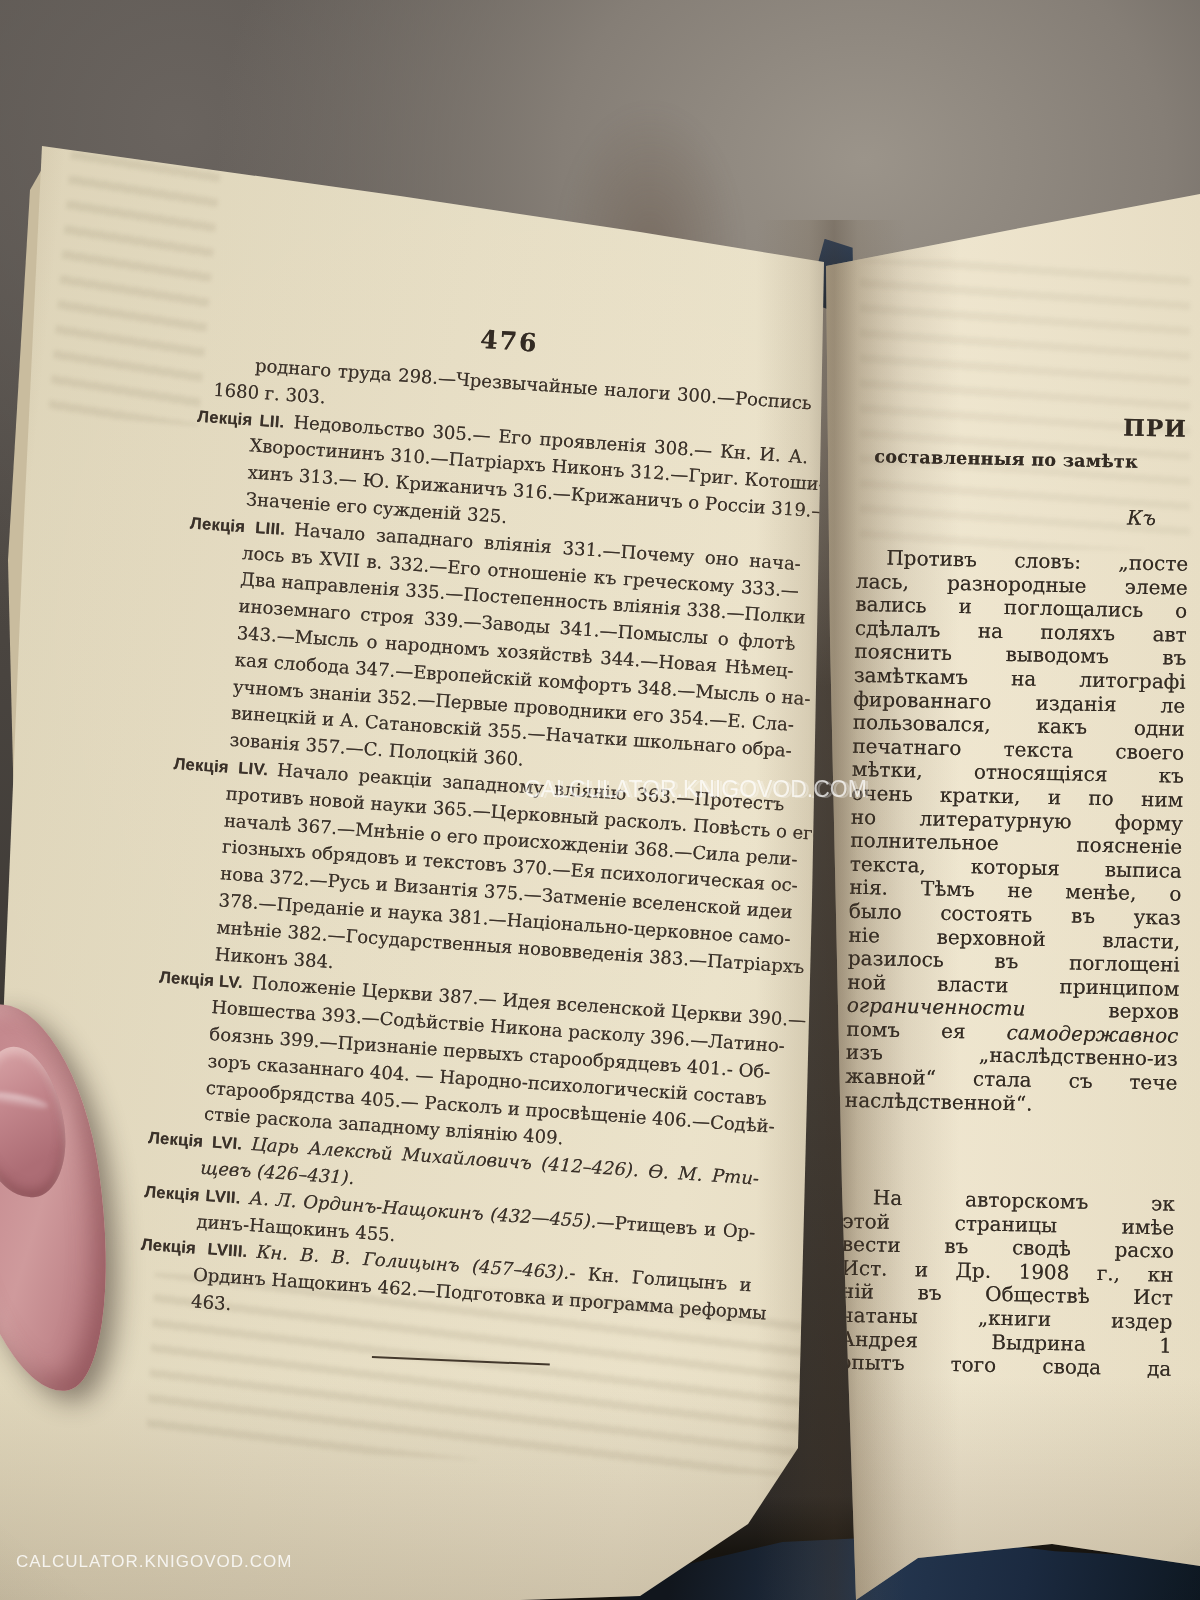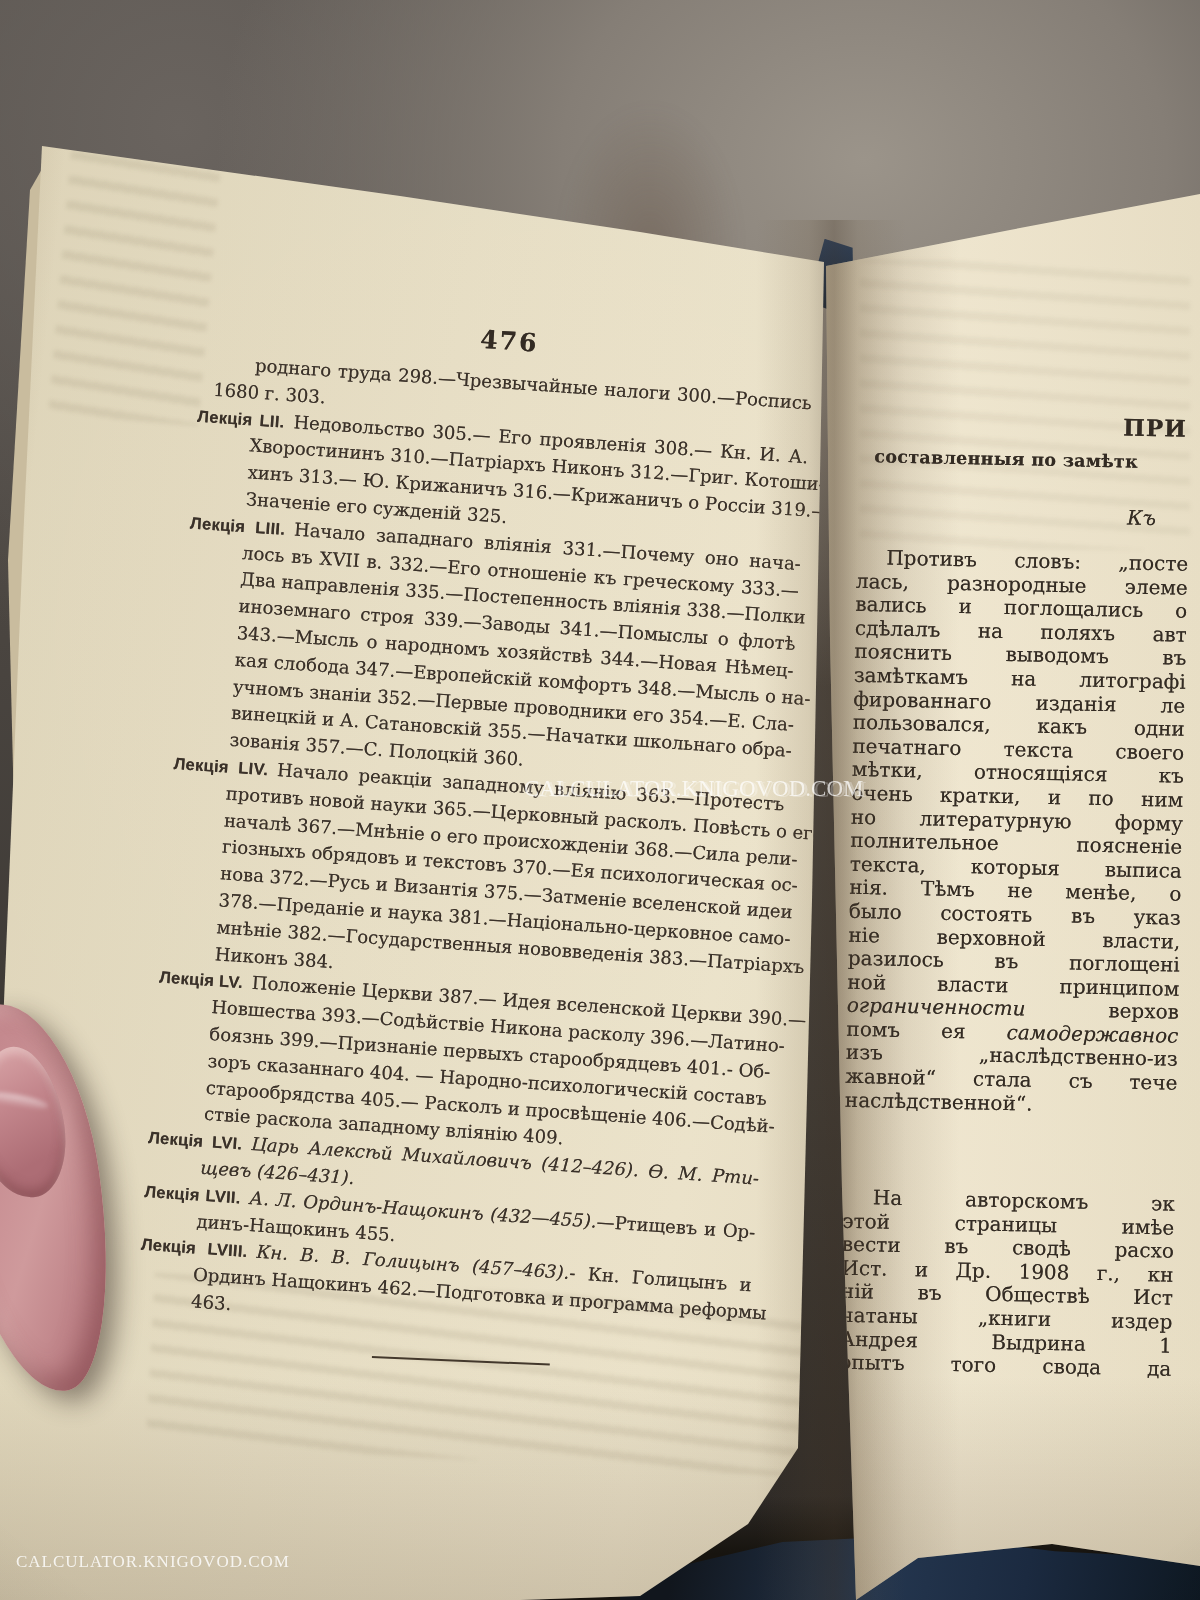--- a/index.html
+++ b/index.html
@@ -99,21 +99,21 @@
   .nail{position:absolute;left:36px;top:44px;width:84px;height:152px;
     border-radius:50% 50% 46% 54% / 56% 56% 44% 44%;
     background:linear-gradient(160deg,#d8a3a6 5%,#c2858b 40%,#ad6d75 75%);
     box-shadow:inset 0 6px 10px rgba(255,240,235,.4), inset 0 -8px 12px rgba(110,55,60,.45);}
   .nail::after{content:"";position:absolute;left:8px;top:48px;width:64px;height:12px;
     background:linear-gradient(rgba(255,255,255,.55), rgba(255,255,255,0));
     border-radius:50%;filter:blur(2px);transform:rotate(18deg);}
   
   .vignette{position:absolute;inset:0;z-index:10;pointer-events:none;
     background:radial-gradient(140% 120% at 50% 40%, rgba(0,0,0,0) 58%, rgba(15,12,10,.38) 100%);}
-  .wm{position:absolute;z-index:11;font-family:Liberation Serif, serif;
+  .wm{position:absolute;z-index:11;font-family:Liberation Sans, sans-serif;
     color:rgba(255,255,255,.82);white-space:nowrap;}
   .wm-center{left:524px;top:776px;font-size:23px;letter-spacing:0;
     color:rgba(255,255,255,.72);text-shadow:3px 1px 0 rgba(255,255,255,.28);}
   .wm-bottom{left:16px;top:1552px;font-size:17px;letter-spacing:1px;}
 </style>
 </head>
 <body>
 
 <div id="scene">
   <div class="wall"></div>

